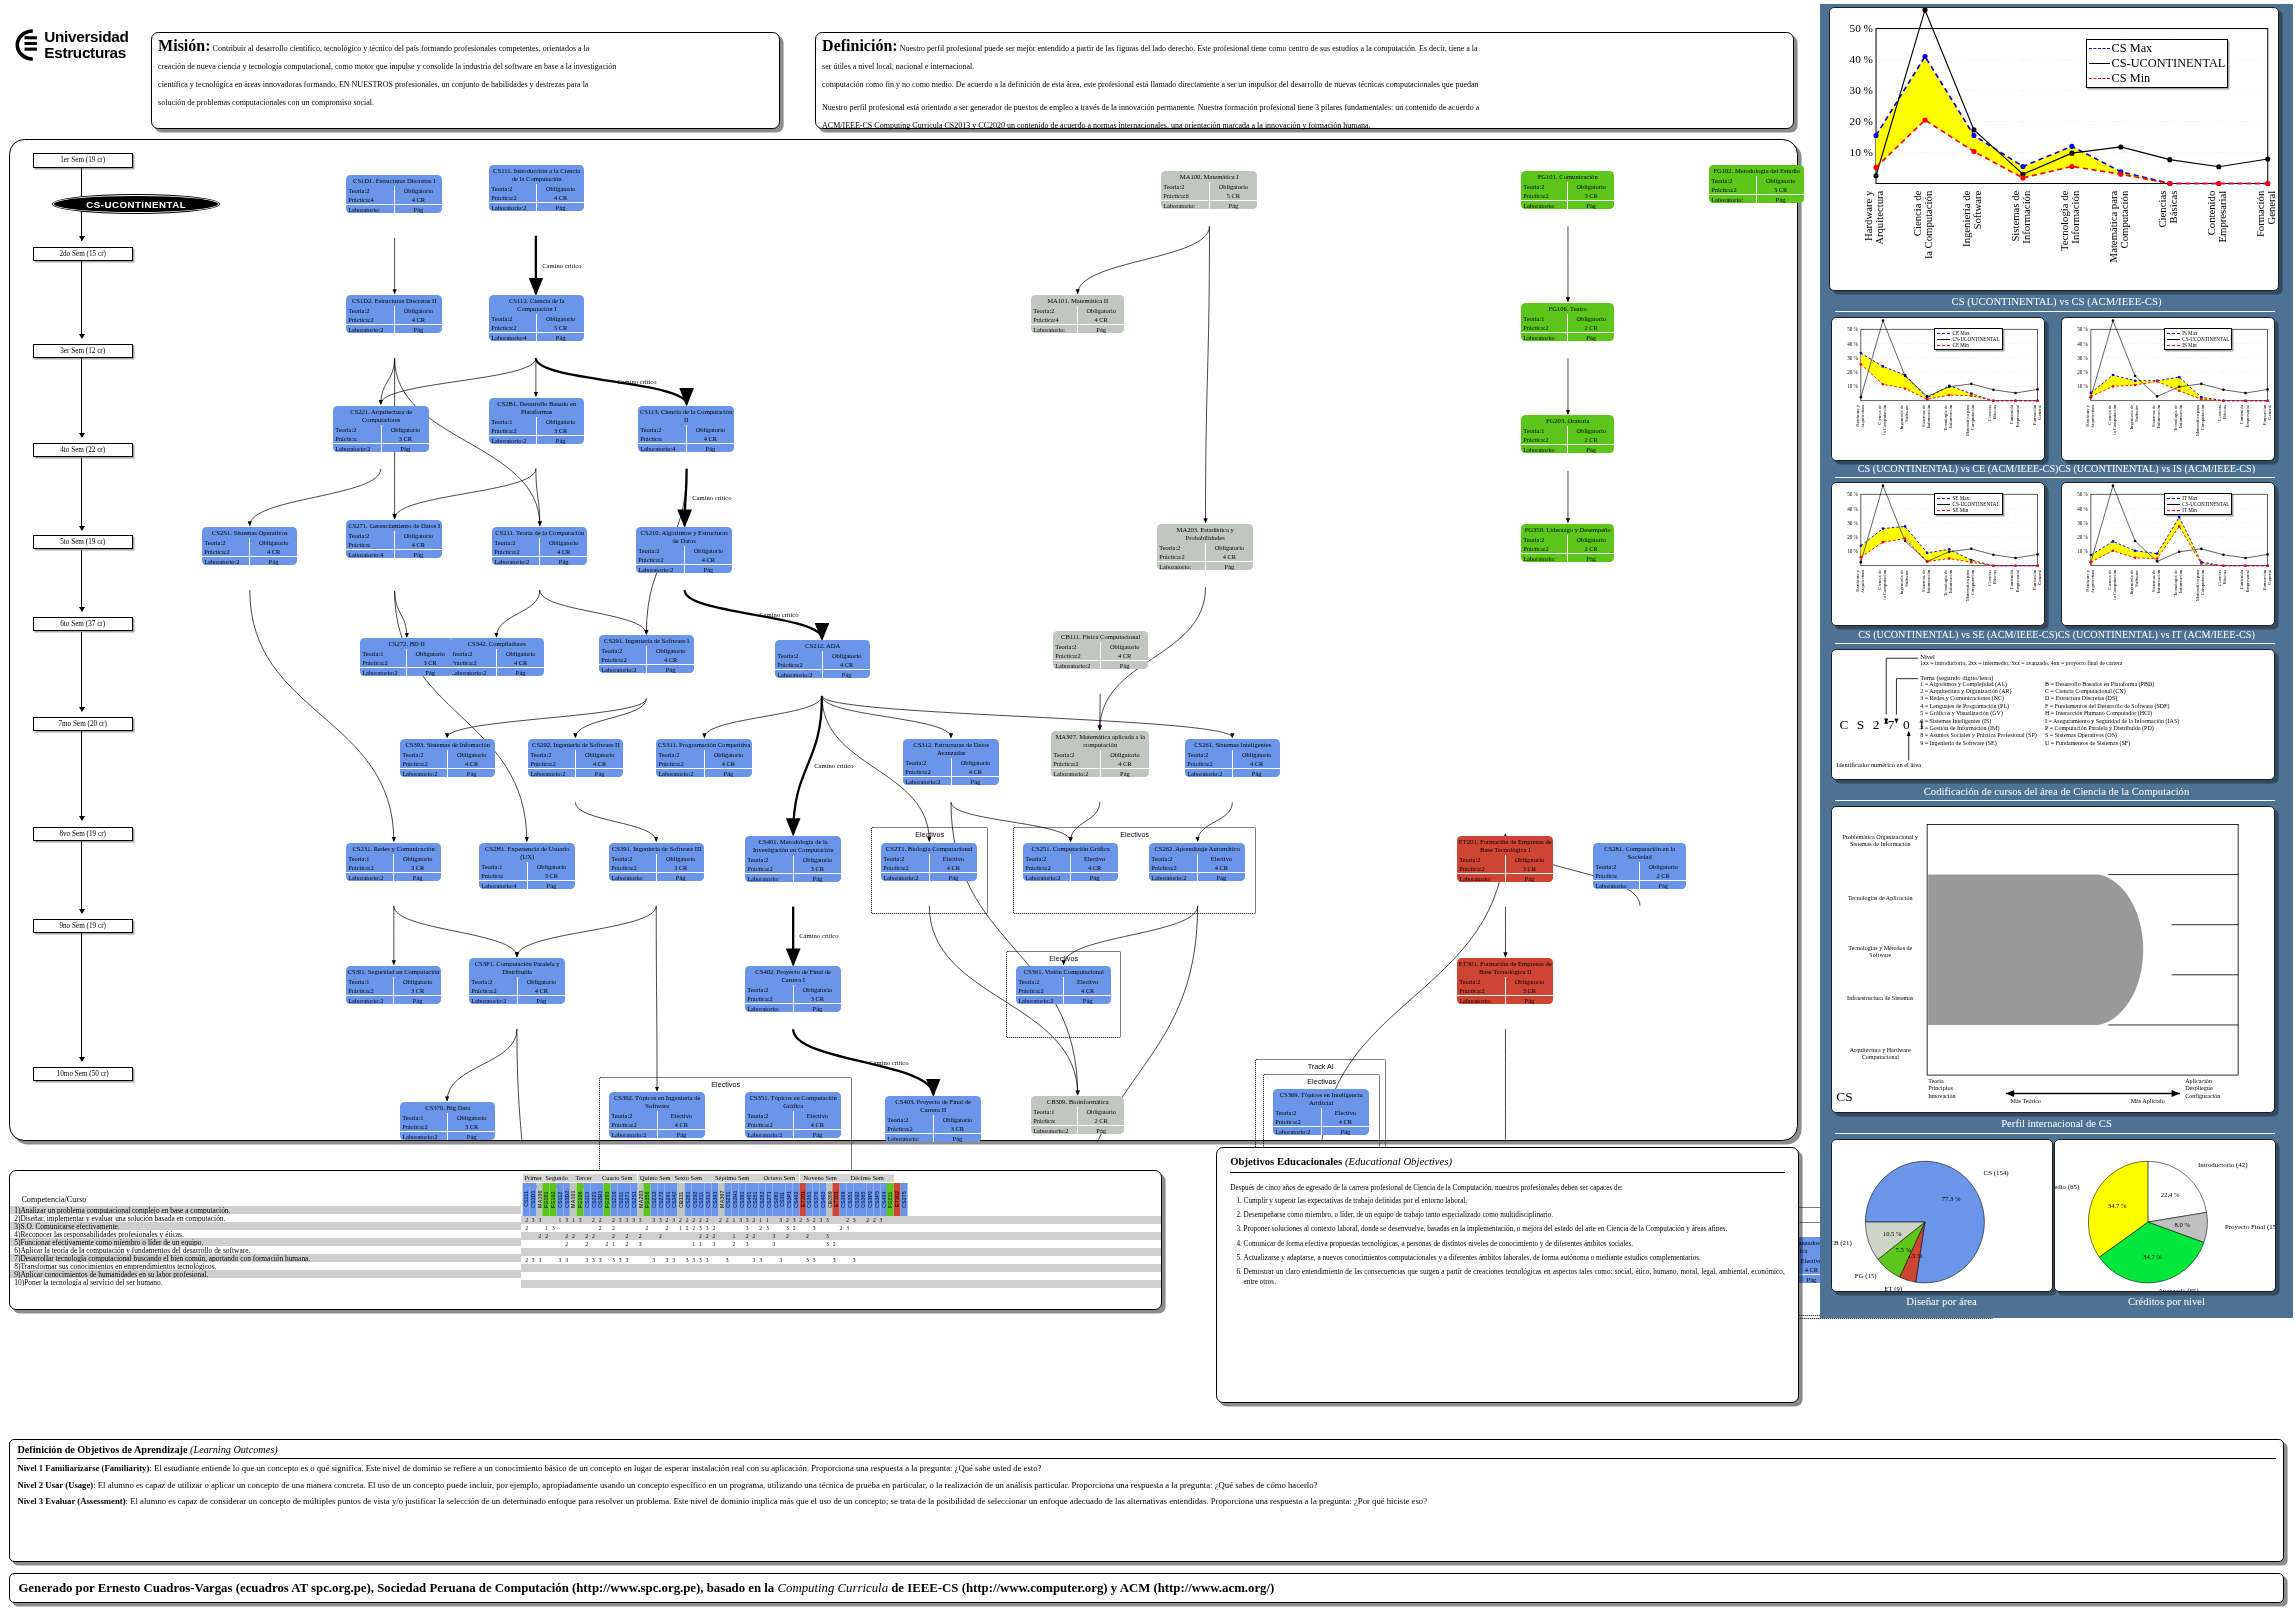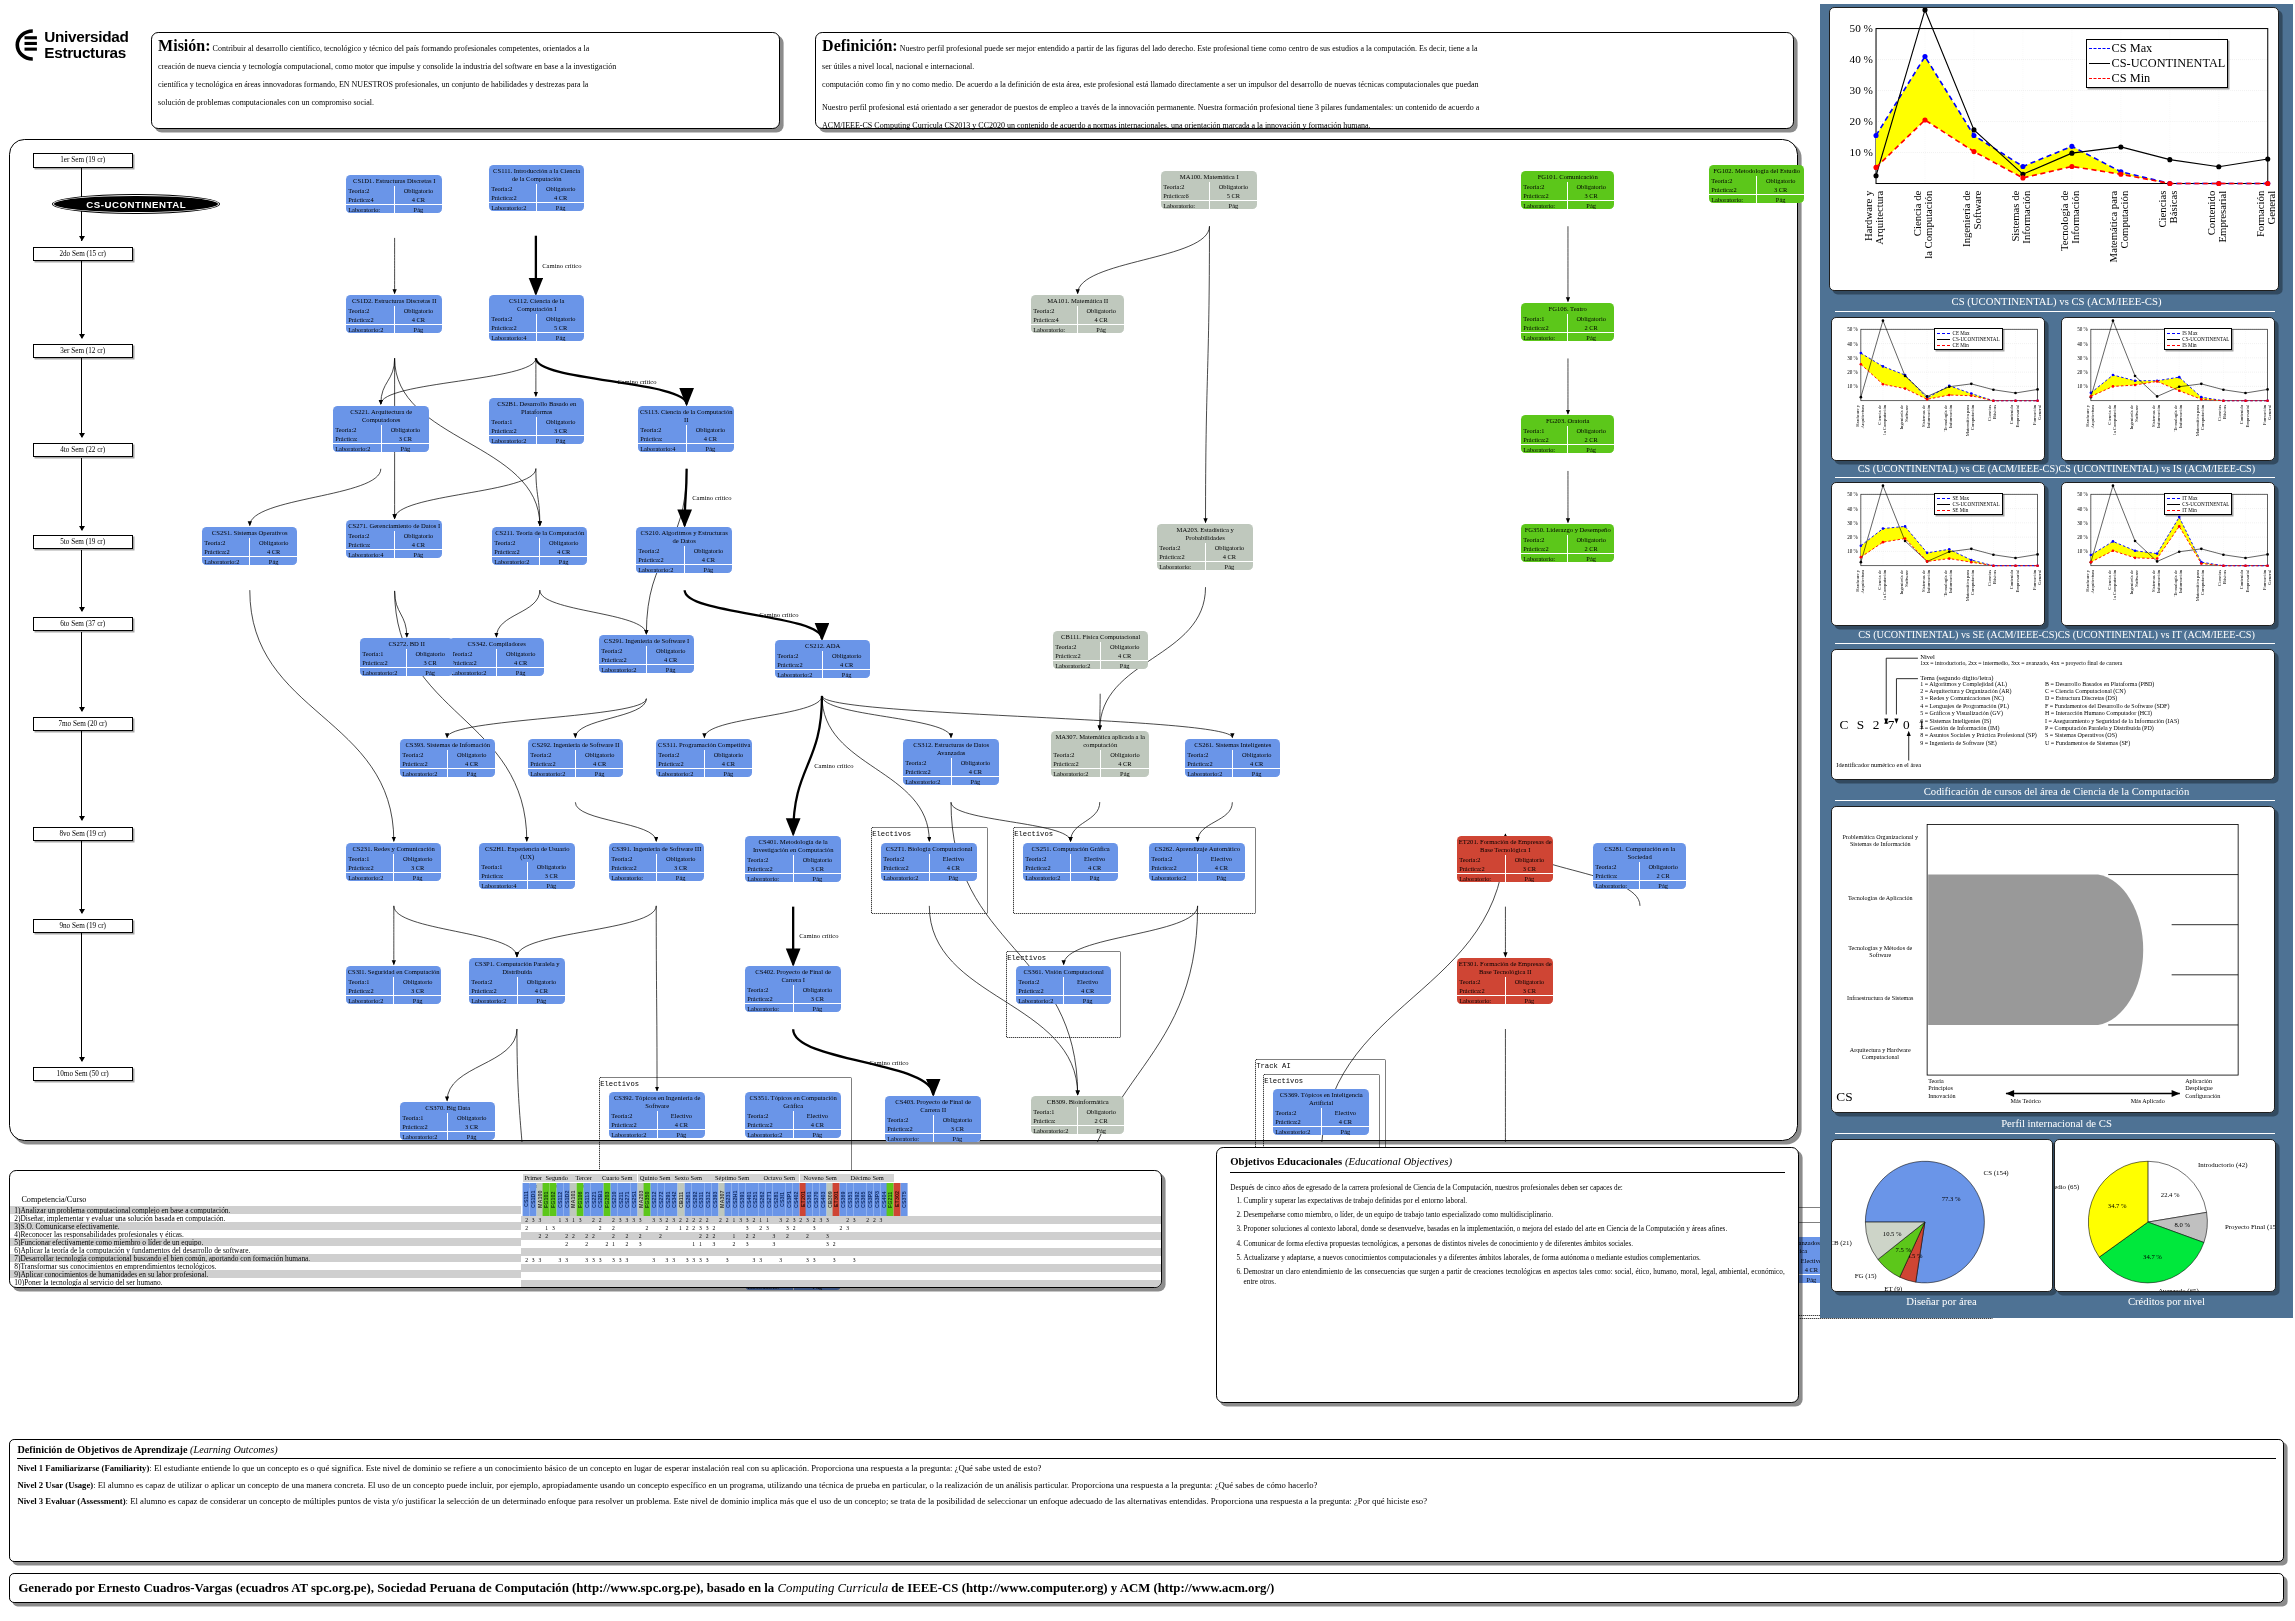--- a/index.html
+++ b/index.html
@@ -65,29 +65,29 @@
   .course .c-cell { font-size:6.4px; padding:0.8px 1.5px; text-align:center;
                     white-space:nowrap; }
   .course .c-cell.l { text-align:left; padding-left:2px; }
   .c-cs   { background:#6a95e8; } .c-cs .c-cell   { background:#6a95e8; }
   .c-ma   { background:#bfc8bd; } .c-ma .c-cell   { background:#bfc8bd; }
   .c-fg   { background:#5cc71a; } .c-fg .c-cell   { background:#5cc71a; }
   .c-et   { background:#cf4534; } .c-et .c-cell   { background:#cf4534; }
   .c-cs .c-grid, .c-ma .c-grid, .c-fg .c-grid, .c-et .c-grid { background:#fff; }
 
   .elect-group { position:absolute; border:1.3px dotted #000; border-radius:1.5px; }
-  .elect-label { position:absolute; top:1.5px; left:0; right:0; 
-                 font-size:7.2px; font-family:Liberation Mono, monospace; }
+  .elect-label { position:absolute; top:1.5px; left:0; right:0; text-align:center;
+                 font-size:7.2px; font-family:Liberation Sans, sans-serif; }
 
   svg.edges { position:absolute; left:0; top:0; width:1789px; height:1002px;
               pointer-events:none; }
   .cam-lbl { position:absolute; font-size:6.6px; font-family:"Liberation Serif", serif; }
 
   
-  #comp-panel { position:absolute; left:9.2px; top:1170px; width:1153px; height:118px;
+  #comp-panel { position:absolute; left:9.2px; top:1170px; width:1153px; height:140px;
                 border-radius:7.2px; padding:0; overflow:hidden; }
   #comp-inner { position:absolute; inset:0; display:flex; }
   #comp-left { width:511px; padding-top:23px; }
   .comp-hdr { font-size:8.2px; padding:1px 0 1.5px 11.2px; font-weight:normal; }
   .comp-row { font-size:7.4px; padding:0.5px 0 0.5px 4.1px; height:8px;
               white-space:nowrap; overflow:hidden; }
   .comp-row:nth-child(odd) { background:#cfcfcf; }
   #comp-right { position:relative; flex:1; }
   .semhdr-strip { position:absolute; top:3.1px; height:8.2px; background:#d4d4d4;
                   font-size:6.4px; text-align:center; line-height:8.2px; }

